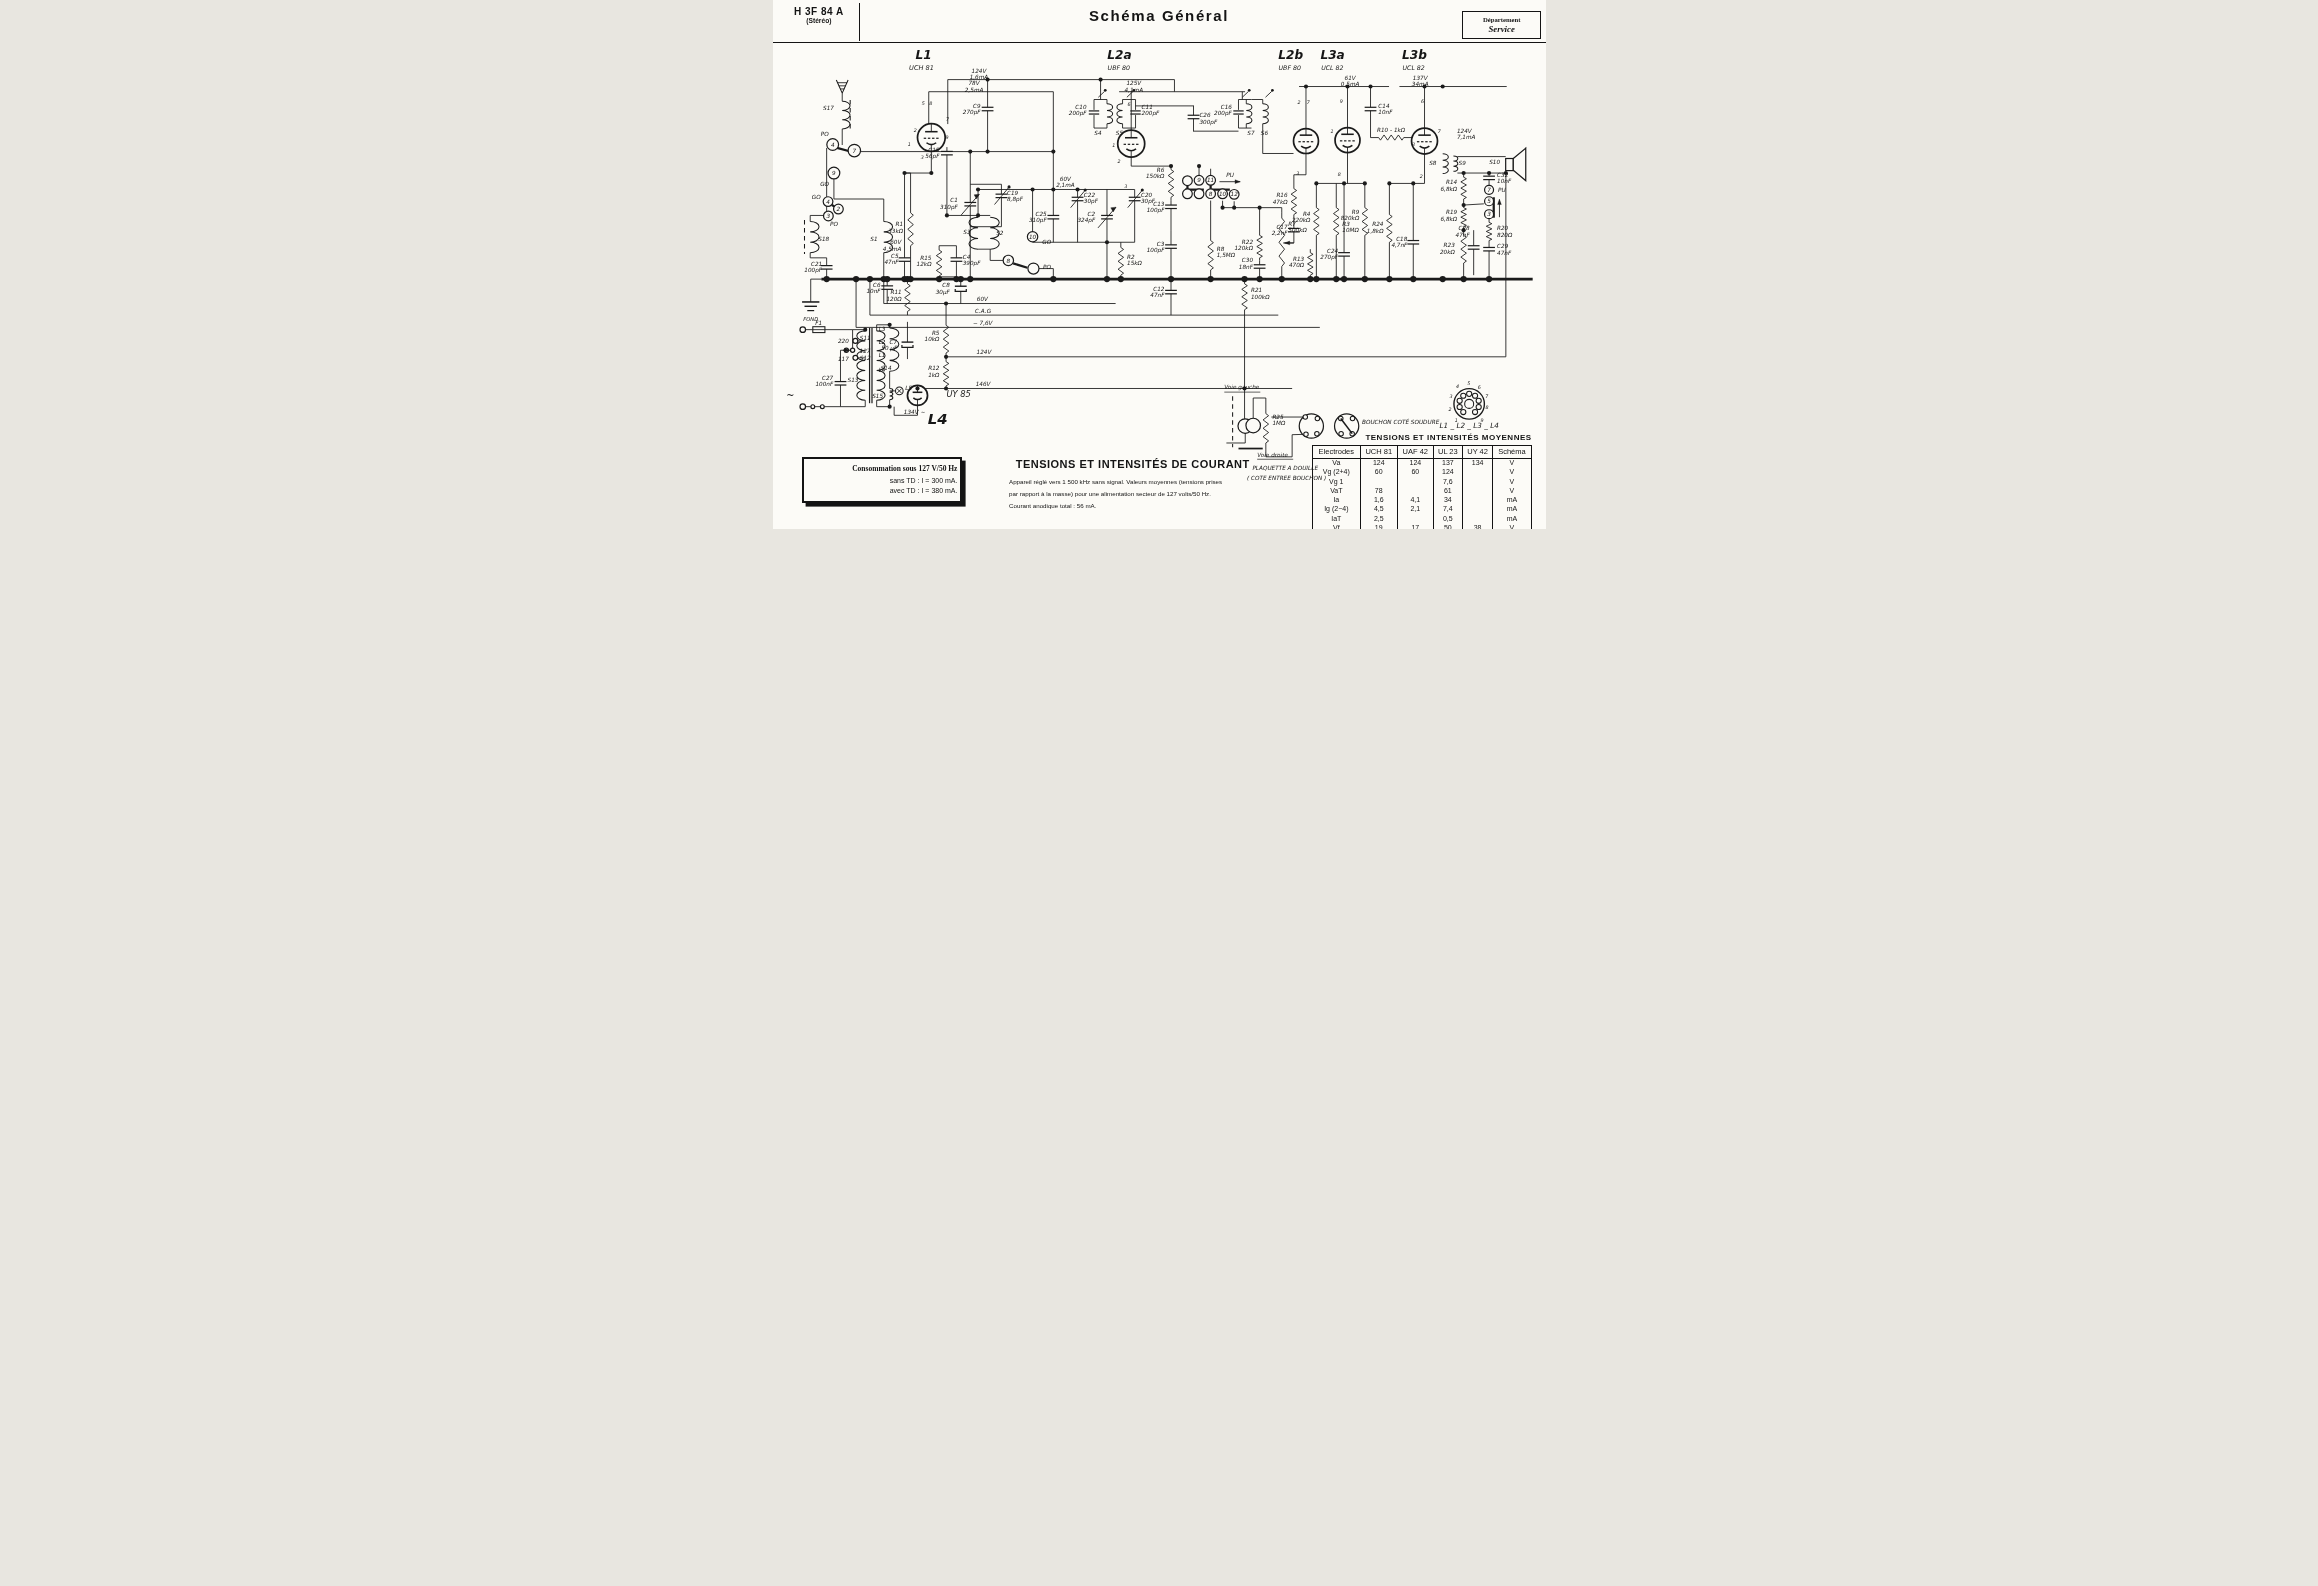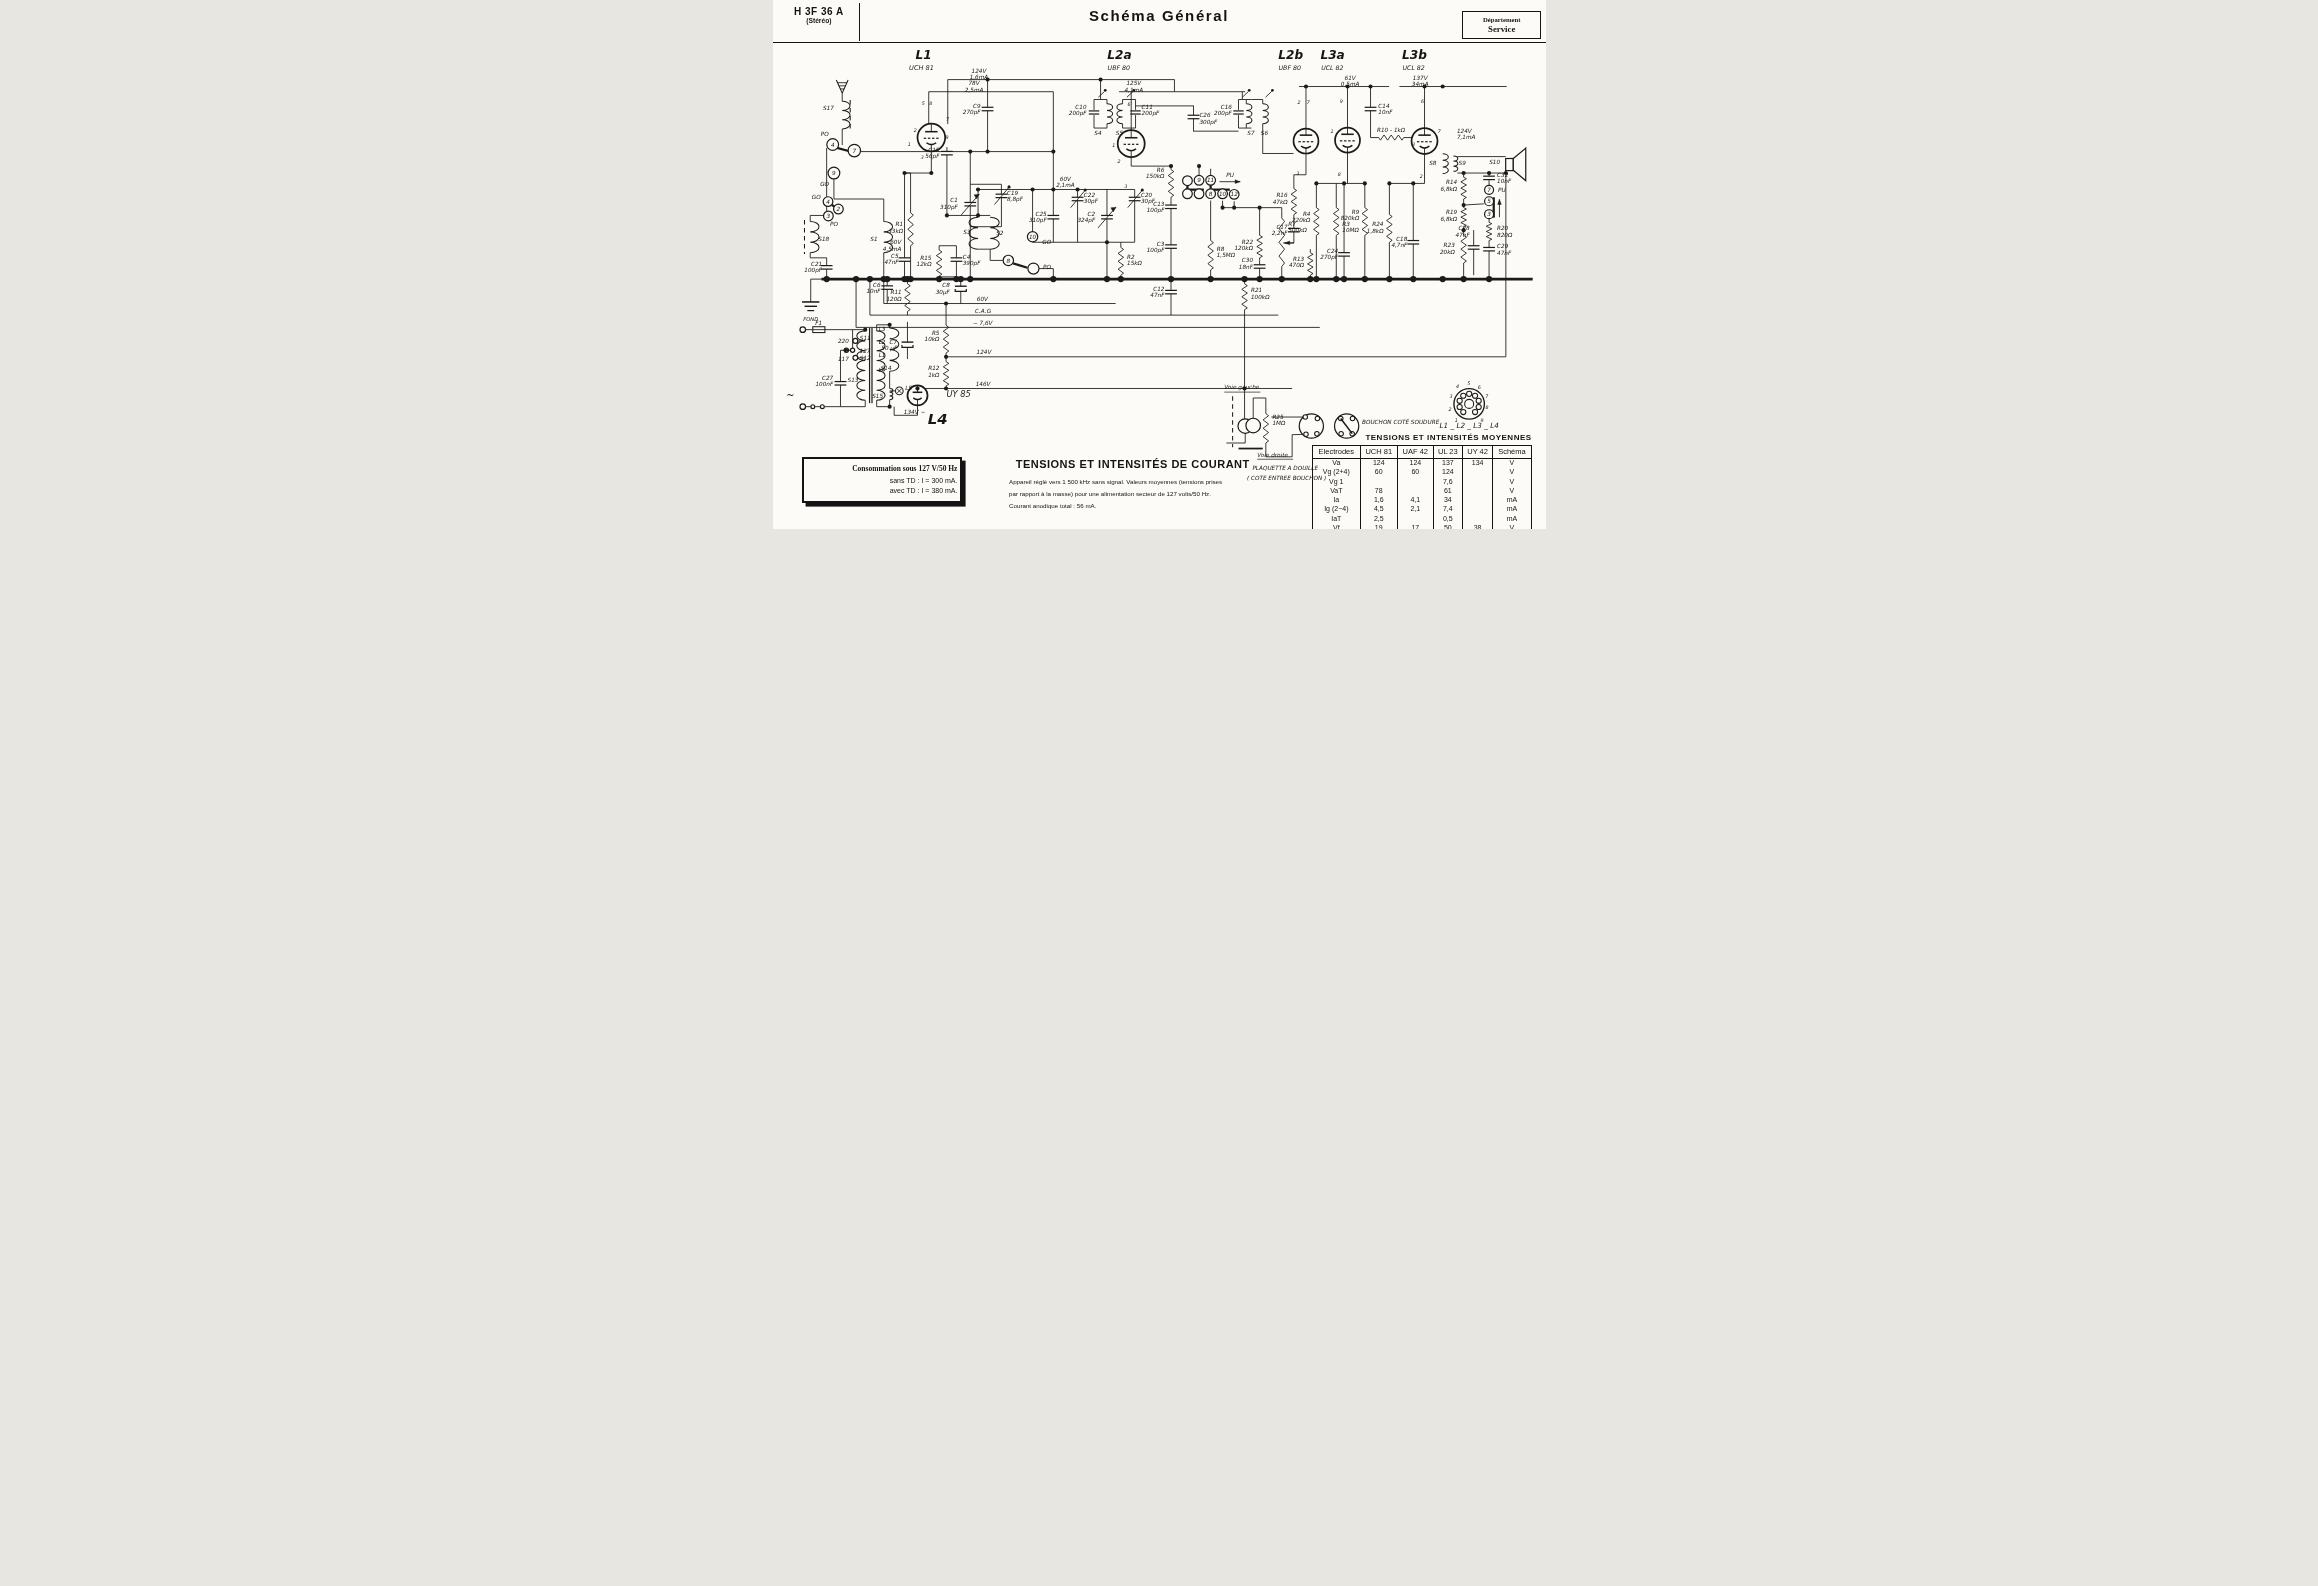--- a/index.html
+++ b/index.html
@@ -10,21 +10,21 @@
   .ov{position:absolute;z-index:2;}
   
   .hdr-left{left:1.2%;top:1.2%;width:9.6%;text-align:center;}
   .hdr-model{font-size:10px;font-weight:bold;letter-spacing:0.5px;}
   .hdr-variant{font-size:6.7px;font-weight:bold;}
   .hdr-vline{left:11.2%;top:0.6%;height:7.2%;border-left:1px solid #141414;}
   .hdr-title{left:50%;top:1.3%;transform:translateX(-50%);font-size:15px;font-weight:bold;letter-spacing:1.6px;white-space:nowrap;}
   .hdr-box{left:89.2%;top:2.0%;width:10.0%;height:5.0%;border:1.6px solid #141414;text-align:center;
            font-family:"Liberation Serif",serif;display:flex;flex-direction:column;justify-content:center;gap:0.5px;}
   .hdr-dept1{font-size:6.7px;font-weight:bold;}
-  .hdr-dept2{font-size:8.8px;font-weight:bold;}
+  .hdr-dept2{font-size:8.8px;font-weight:bold;font-style:italic;}
   .hdr-rule{left:0;top:7.9%;width:100%;border-top:1.6px solid #141414;}
   
   .conso{left:3.8%;top:86.4%;width:19.6%;border:2.1px solid #141414;box-shadow:3.6px 3.6px 0 #141414;
          background:#fcfbf7;text-align:right;padding:5.2px 2.1px 6.2px 2.1px;}
   .conso-l1{font-family:"Liberation Serif",serif;font-weight:bold;font-size:7.5px;white-space:nowrap;}
   .conso-l2,.conso-l3{font-size:7px;margin-top:3.6px;white-space:nowrap;}
   
   .notes{left:30.6%;top:86.6%;width:32%;}
   .notes-title{text-align:center;font-weight:bold;font-size:11px;letter-spacing:0.5px;margin-bottom:6.2px;white-space:nowrap;}
   .notes-line{font-size:6.2px;line-height:1.9;white-space:nowrap;}
@@ -775,21 +775,21 @@
         <text x="4125" y="2298" text-anchor="middle" font-size="28" font-style="italic" fill="#161616"><tspan x="4125" dy="0">7</tspan></text>
         <text x="3912" y="2374" text-anchor="middle" font-size="28" font-style="italic" fill="#161616"><tspan x="3912" dy="0">2</tspan></text>
         <text x="4127" y="2364" text-anchor="middle" font-size="28" font-style="italic" fill="#161616"><tspan x="4127" dy="0">8</tspan></text>
         <text x="3948" y="2438" text-anchor="middle" font-size="28" font-style="italic" fill="#161616"><tspan x="3948" dy="0">1</tspan></text>
         <text x="4098" y="2436" text-anchor="middle" font-size="28" font-style="italic" fill="#161616"><tspan x="4098" dy="0">9</tspan></text>
         <text x="100" y="2304" text-anchor="middle" font-size="56" font-style="italic" fill="#161616"><tspan x="100" dy="0">~</tspan></text>
       </g>
   </svg>
 
   <div class="ov hdr-left">
-    <div class="hdr-model">H 3F 36 A</div>
+    <div class="hdr-model">H 3F 84 A</div>
     <div class="hdr-variant">(Stéréo)</div>
   </div>
   <div class="ov hdr-vline"></div>
   <div class="ov hdr-title">Schéma Général</div>
   <div class="ov hdr-box">
     <div class="hdr-dept1">Département</div>
     <div class="hdr-dept2">Service</div>
   </div>
   <div class="ov hdr-rule"></div>
 

